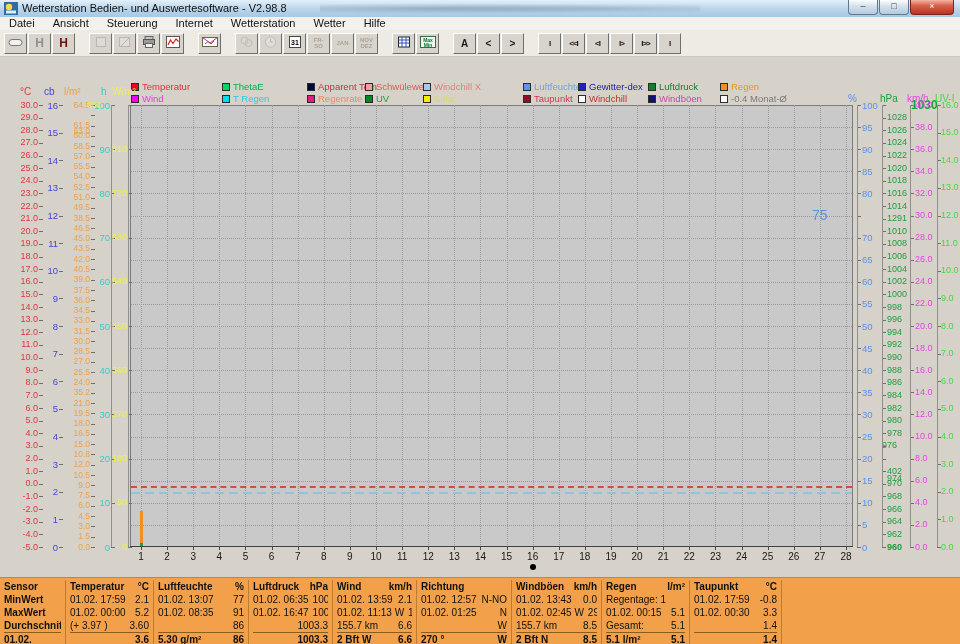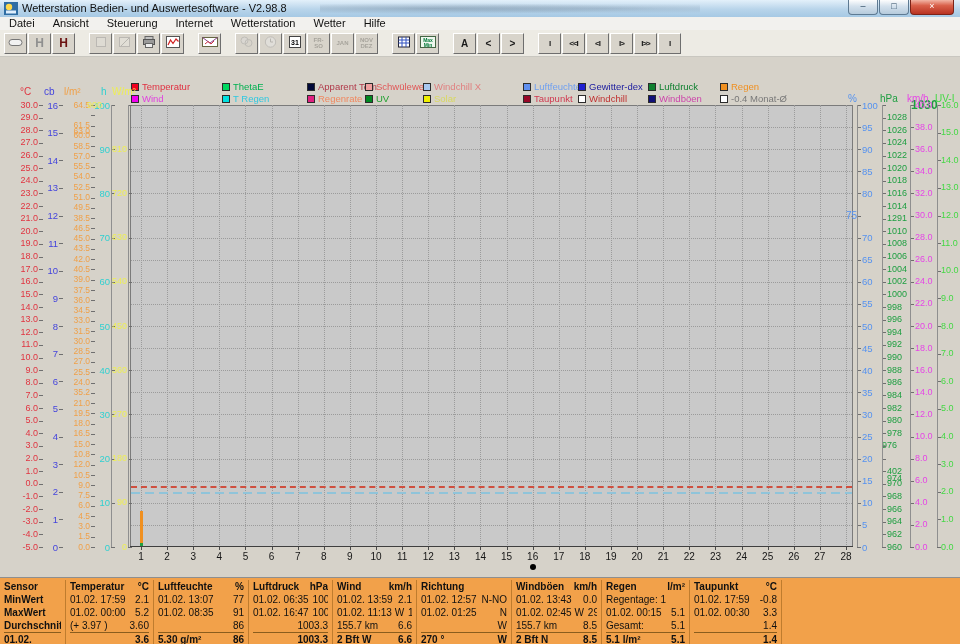--- a/index.html
+++ b/index.html
@@ -780,21 +780,21 @@
     <div class="axis-label" style="color: rgb(85, 146, 240); font-size: 9.5px; top: 100.5px; left: 862px; width: 44px;">100</div>
     <div class="axis-tick" style="left: 857px; top: 105px;"></div>
     <div class="axis-label" style="color: rgb(85, 146, 240); font-size: 9.5px; top: 122.6px; left: 862px; width: 44px;">95</div>
     <div class="axis-tick" style="left: 857px; top: 127.1px;"></div>
     <div class="axis-label" style="color: rgb(85, 146, 240); font-size: 9.5px; top: 144.7px; left: 862px; width: 44px;">90</div>
     <div class="axis-tick" style="left: 857px; top: 149.2px;"></div>
     <div class="axis-label" style="color: rgb(85, 146, 240); font-size: 9.5px; top: 166.8px; left: 862px; width: 44px;">85</div>
     <div class="axis-tick" style="left: 857px; top: 171.3px;"></div>
     <div class="axis-label" style="color: rgb(85, 146, 240); font-size: 9.5px; top: 188.9px; left: 862px; width: 44px;">80</div>
     <div class="axis-tick" style="left: 857px; top: 193.4px;"></div>
-    <div class="axis-label" style="color: rgb(85, 146, 240); font-size: 10px; top: 211px; left: 846px; width: 44px;">75</div>
+    <div class="axis-label" style="color: rgb(85, 146, 240); font-size: 14px; top: 211px; left: 812px; width: 44px;">75</div>
     <div class="axis-tick" style="left: 857px; top: 215.5px;"></div>
     <div class="axis-label" style="color: rgb(85, 146, 240); font-size: 9.5px; top: 233.1px; left: 862px; width: 44px;">70</div>
     <div class="axis-tick" style="left: 857px; top: 237.6px;"></div>
     <div class="axis-label" style="color: rgb(85, 146, 240); font-size: 9.5px; top: 255.2px; left: 862px; width: 44px;">65</div>
     <div class="axis-tick" style="left: 857px; top: 259.7px;"></div>
     <div class="axis-label" style="color: rgb(85, 146, 240); font-size: 9.5px; top: 277.3px; left: 862px; width: 44px;">60</div>
     <div class="axis-tick" style="left: 857px; top: 281.8px;"></div>
     <div class="axis-label" style="color: rgb(85, 146, 240); font-size: 9.5px; top: 299.4px; left: 862px; width: 44px;">55</div>
     <div class="axis-tick" style="left: 857px; top: 303.9px;"></div>
     <div class="axis-label" style="color: rgb(85, 146, 240); font-size: 9.5px; top: 321.5px; left: 862px; width: 44px;">50</div>
@@ -884,21 +884,21 @@
     <div class="axis-label" style="color: rgb(29, 158, 64); font-size: 9px; top: 479.357px; left: 887px; width: 44px;">970</div>
     <div class="axis-tick" style="left: 882px; top: 483.857px;"></div>
     <div class="axis-label" style="color: rgb(29, 158, 64); font-size: 9px; top: 491.986px; left: 887px; width: 44px;">968</div>
     <div class="axis-tick" style="left: 882px; top: 496.486px;"></div>
     <div class="axis-label" style="color: rgb(29, 158, 64); font-size: 9px; top: 504.614px; left: 887px; width: 44px;">966</div>
     <div class="axis-tick" style="left: 882px; top: 509.114px;"></div>
     <div class="axis-label" style="color: rgb(29, 158, 64); font-size: 9px; top: 517.243px; left: 887px; width: 44px;">964</div>
     <div class="axis-tick" style="left: 882px; top: 521.743px;"></div>
     <div class="axis-label" style="color: rgb(29, 158, 64); font-size: 9px; top: 529.871px; left: 887px; width: 44px;">962</div>
     <div class="axis-tick" style="left: 882px; top: 534.371px;"></div>
-    <div class="axis-label" style="color: rgb(29, 158, 64); font-size: 9px; top: 542.5px; left: 887px; width: 44px;">960</div>
+    <div class="axis-label" style="color: rgb(29, 158, 64); font-size: 9px; top: 542.5px; left: 887px; width: 44px; font-weight: bold;">960</div>
     <div class="axis-tick" style="left: 882px; top: 547px;"></div>
     <div class="axis-line" style="left: 882px; top: 105px; height: 442px;"></div>
     <div class="axis-unit" style="left: 880px; top: 93px; color: rgb(29, 158, 64); font-weight: normal;">hPa</div>
     <div class="axis-label" style="color: rgb(230, 69, 230); font-size: 9px; top: 100.5px; left: 915px; width: 44px;">40.0</div>
     <div class="axis-tick" style="left: 910px; top: 105px;"></div>
     <div class="axis-label" style="color: rgb(230, 69, 230); font-size: 9px; top: 122.6px; left: 915px; width: 44px;">38.0</div>
     <div class="axis-tick" style="left: 910px; top: 127.1px;"></div>
     <div class="axis-label" style="color: rgb(230, 69, 230); font-size: 9px; top: 144.7px; left: 915px; width: 44px;">36.0</div>
     <div class="axis-tick" style="left: 910px; top: 149.2px;"></div>
     <div class="axis-label" style="color: rgb(230, 69, 230); font-size: 9px; top: 166.8px; left: 915px; width: 44px;">34.0</div>

